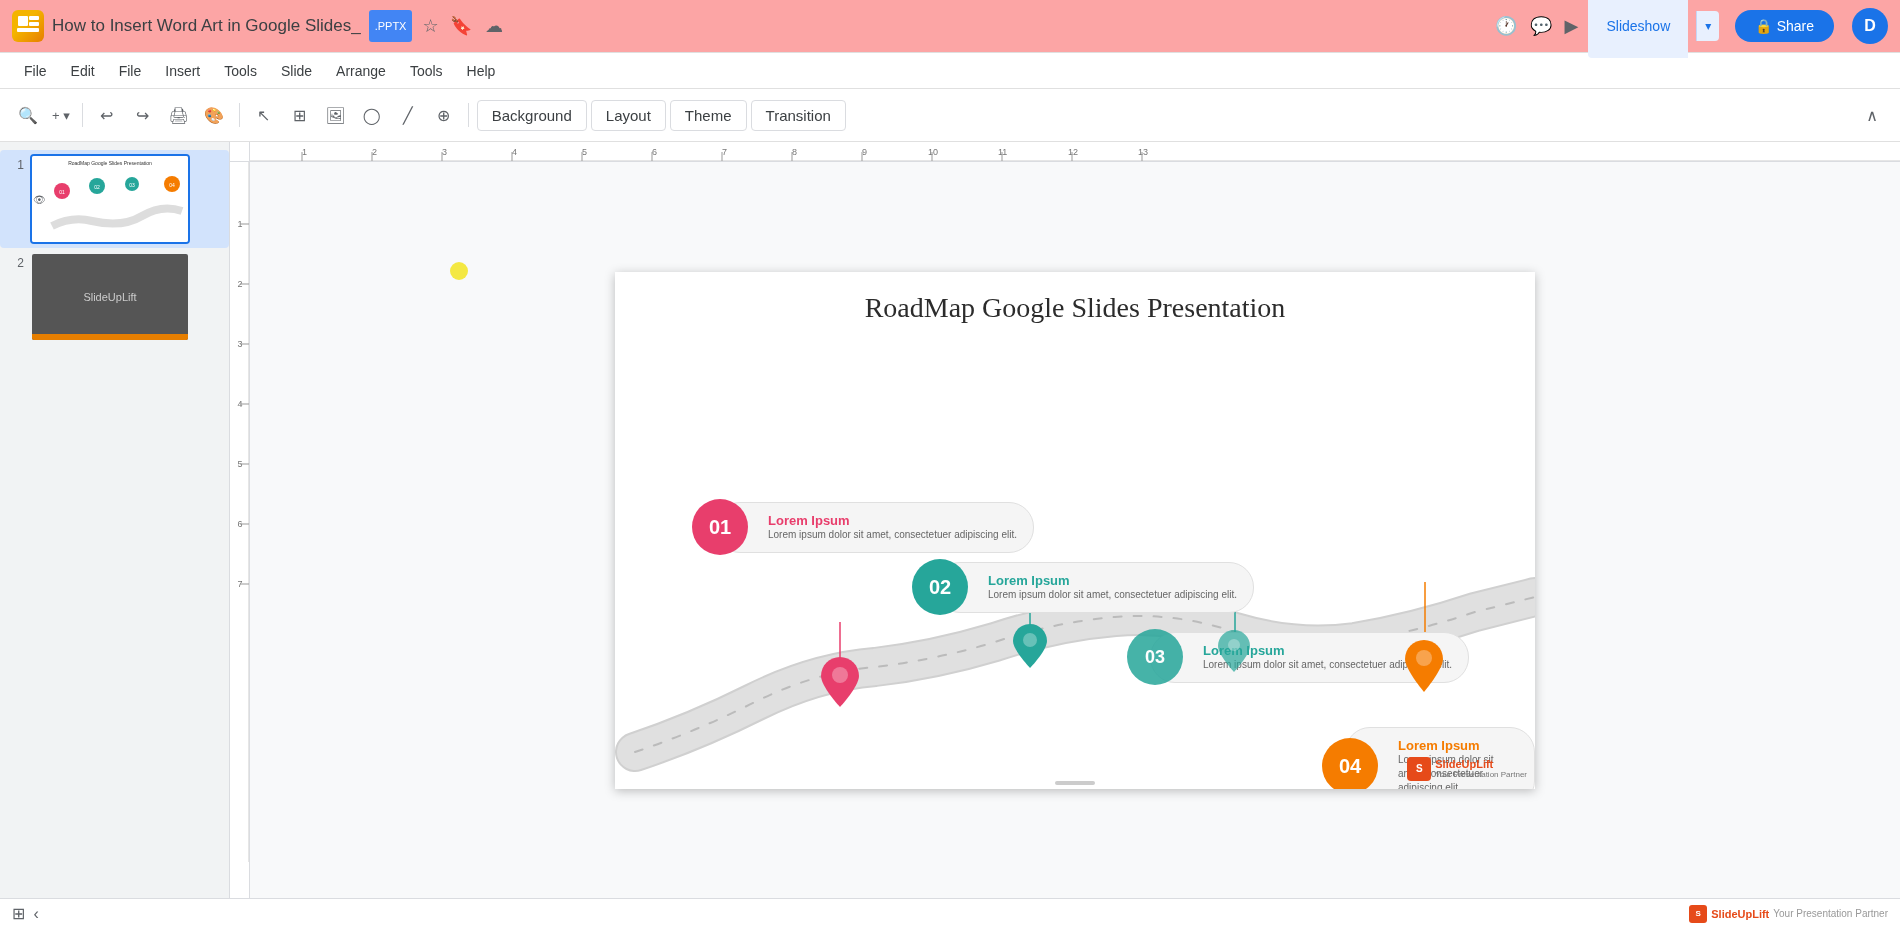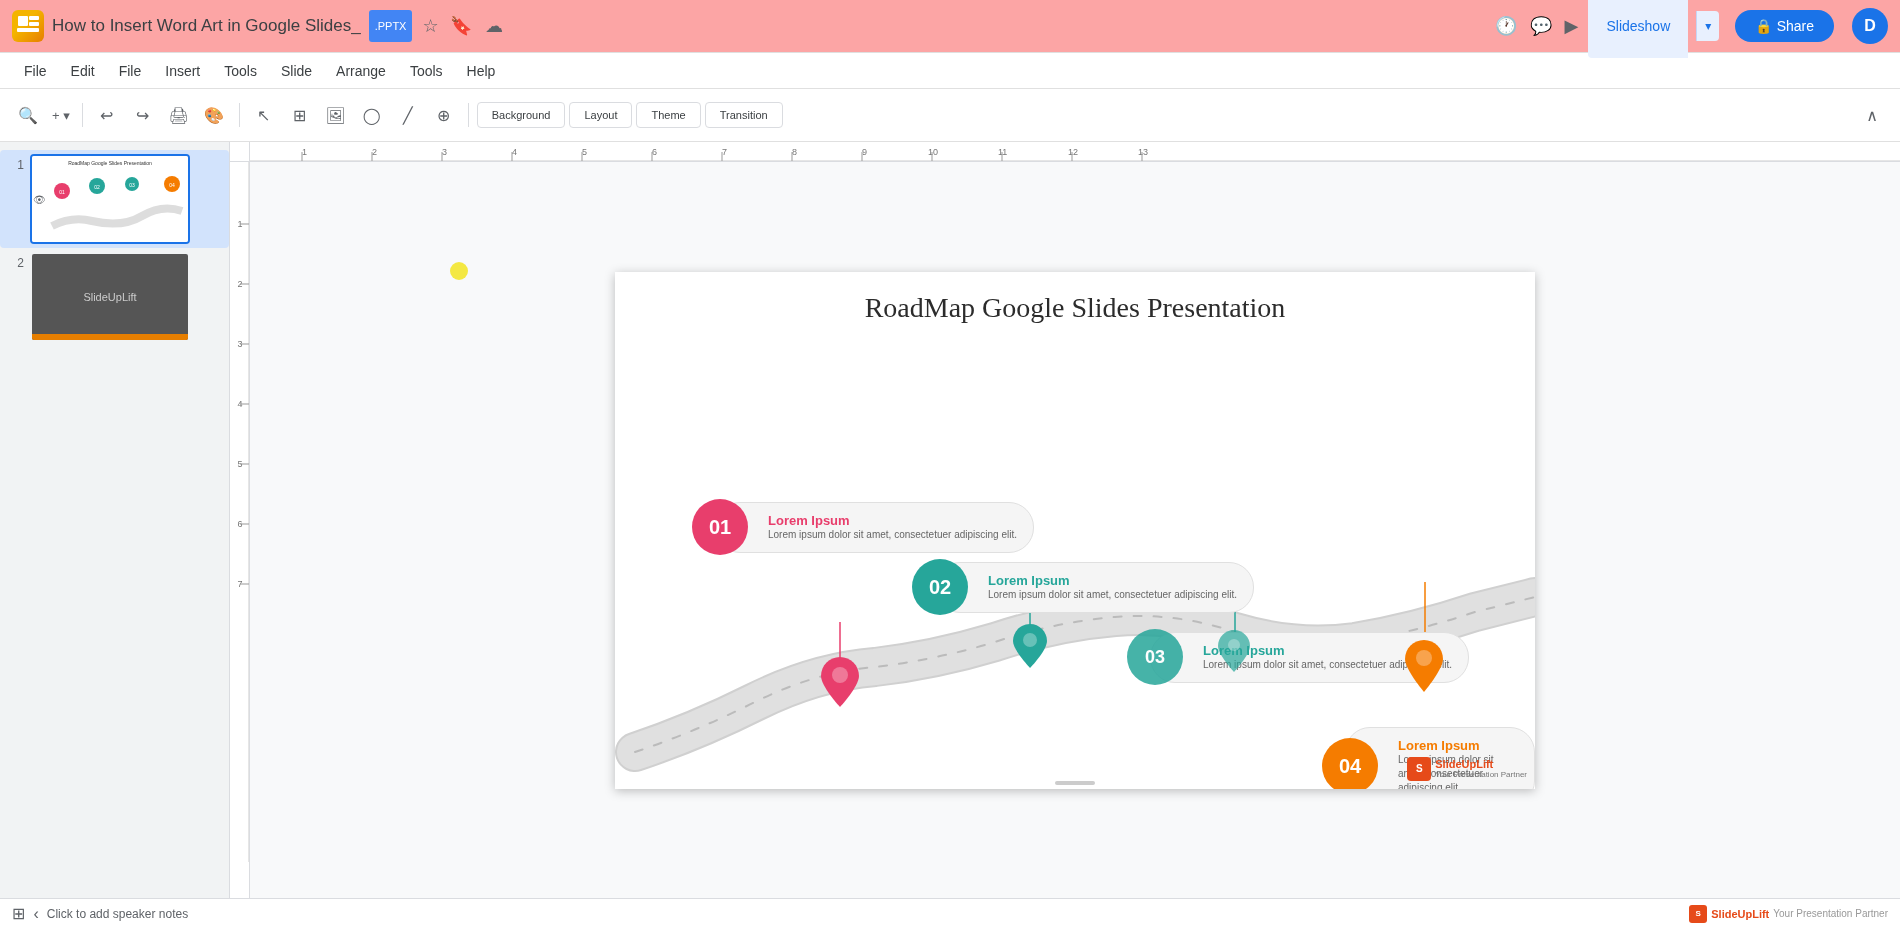--- a/index.html
+++ b/index.html
@@ -83,21 +83,21 @@
       display: flex; align-items: center; justify-content: center;
       border-radius: 4px; cursor: pointer; color: #5f6368; font-size: 16px;
       border: none; background: transparent;
     }
     .toolbar-sep { width: 1px; height: 24px; background: #dadce0; margin: 0 4px; }
     .toolbar-action-btn {
       padding: 6px 14px;
       border-radius: 4px;
       border: 1px solid #dadce0;
       background: #fff;
-      font-size: 11px; color: #3c4043;
+      font-size: 15px; color: #3c4043;
       cursor: pointer;
     }
     .toolbar-spacer { flex: 1; }
 
     
     #main {
       display: flex;
       height: calc(928px - 53px - 36px - 53px - 30px);
     }
 
@@ -478,21 +478,20 @@
           <div style="position:absolute;bottom:4px;left:50%;transform:translateX(-50%);width:40px;height:4px;background:#ccc;border-radius:2px;"></div>
         </div>
       </div>
     </div>
   </div>
 </div>
 
 <div id="bottom-bar" style="height:30px;background:#fff;border-top:1px solid #dadce0;display:flex;align-items:center;padding:0 12px;font-size:12px;color:#5f6368;gap:8px;">
   <span class="bottom-icon">⊞</span>
   <span class="bottom-icon">‹</span>
-  <span id="speaker-notes" style="flex:1;cursor:pointer;">Click to add speaker notes</span>
   <div style="margin-left:auto;display:flex;align-items:center;gap:4px;">
     <div style="width:18px;height:18px;background:#e64a19;border-radius:3px;display:flex;align-items:center;justify-content:center;">
       <span style="color:white;font-size:8px;font-weight:bold;">S</span>
     </div>
     <span style="font-size:11px;color:#e64a19;font-weight:bold;">SlideUpLift</span>
     <span style="font-size:10px;color:#999;">Your Presentation Partner</span>
   </div>
 </div>
 
 </body></html>

